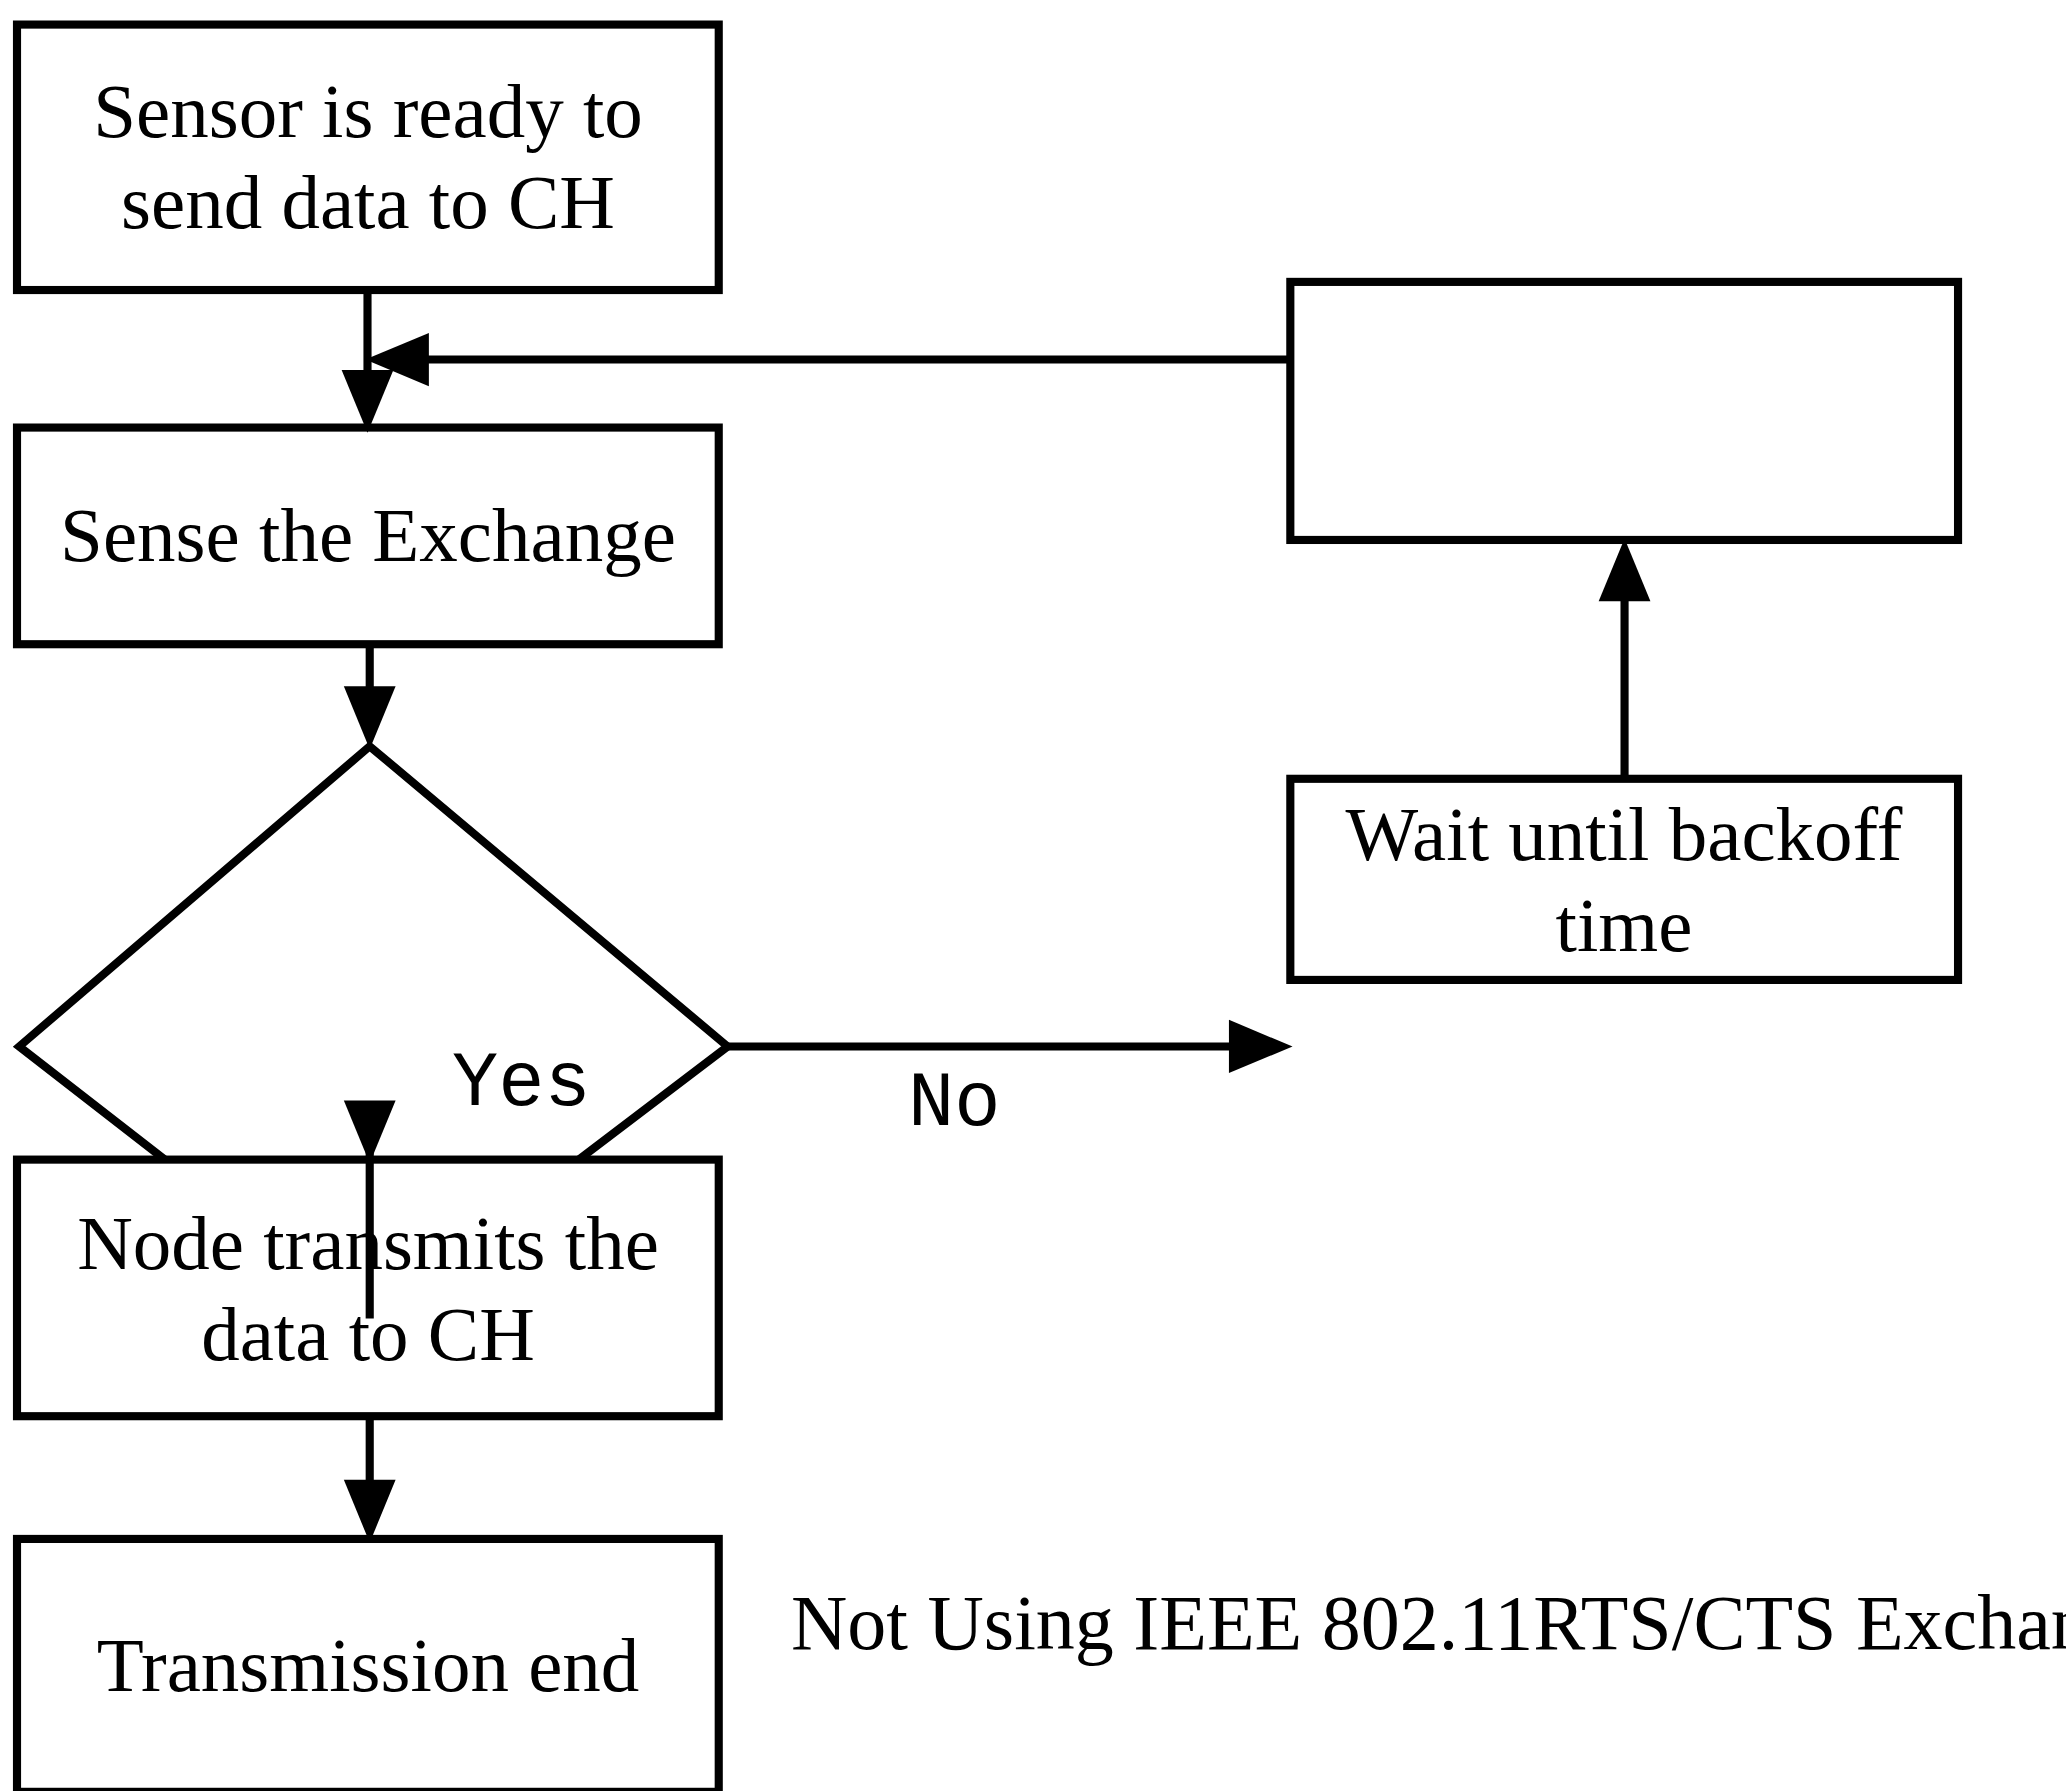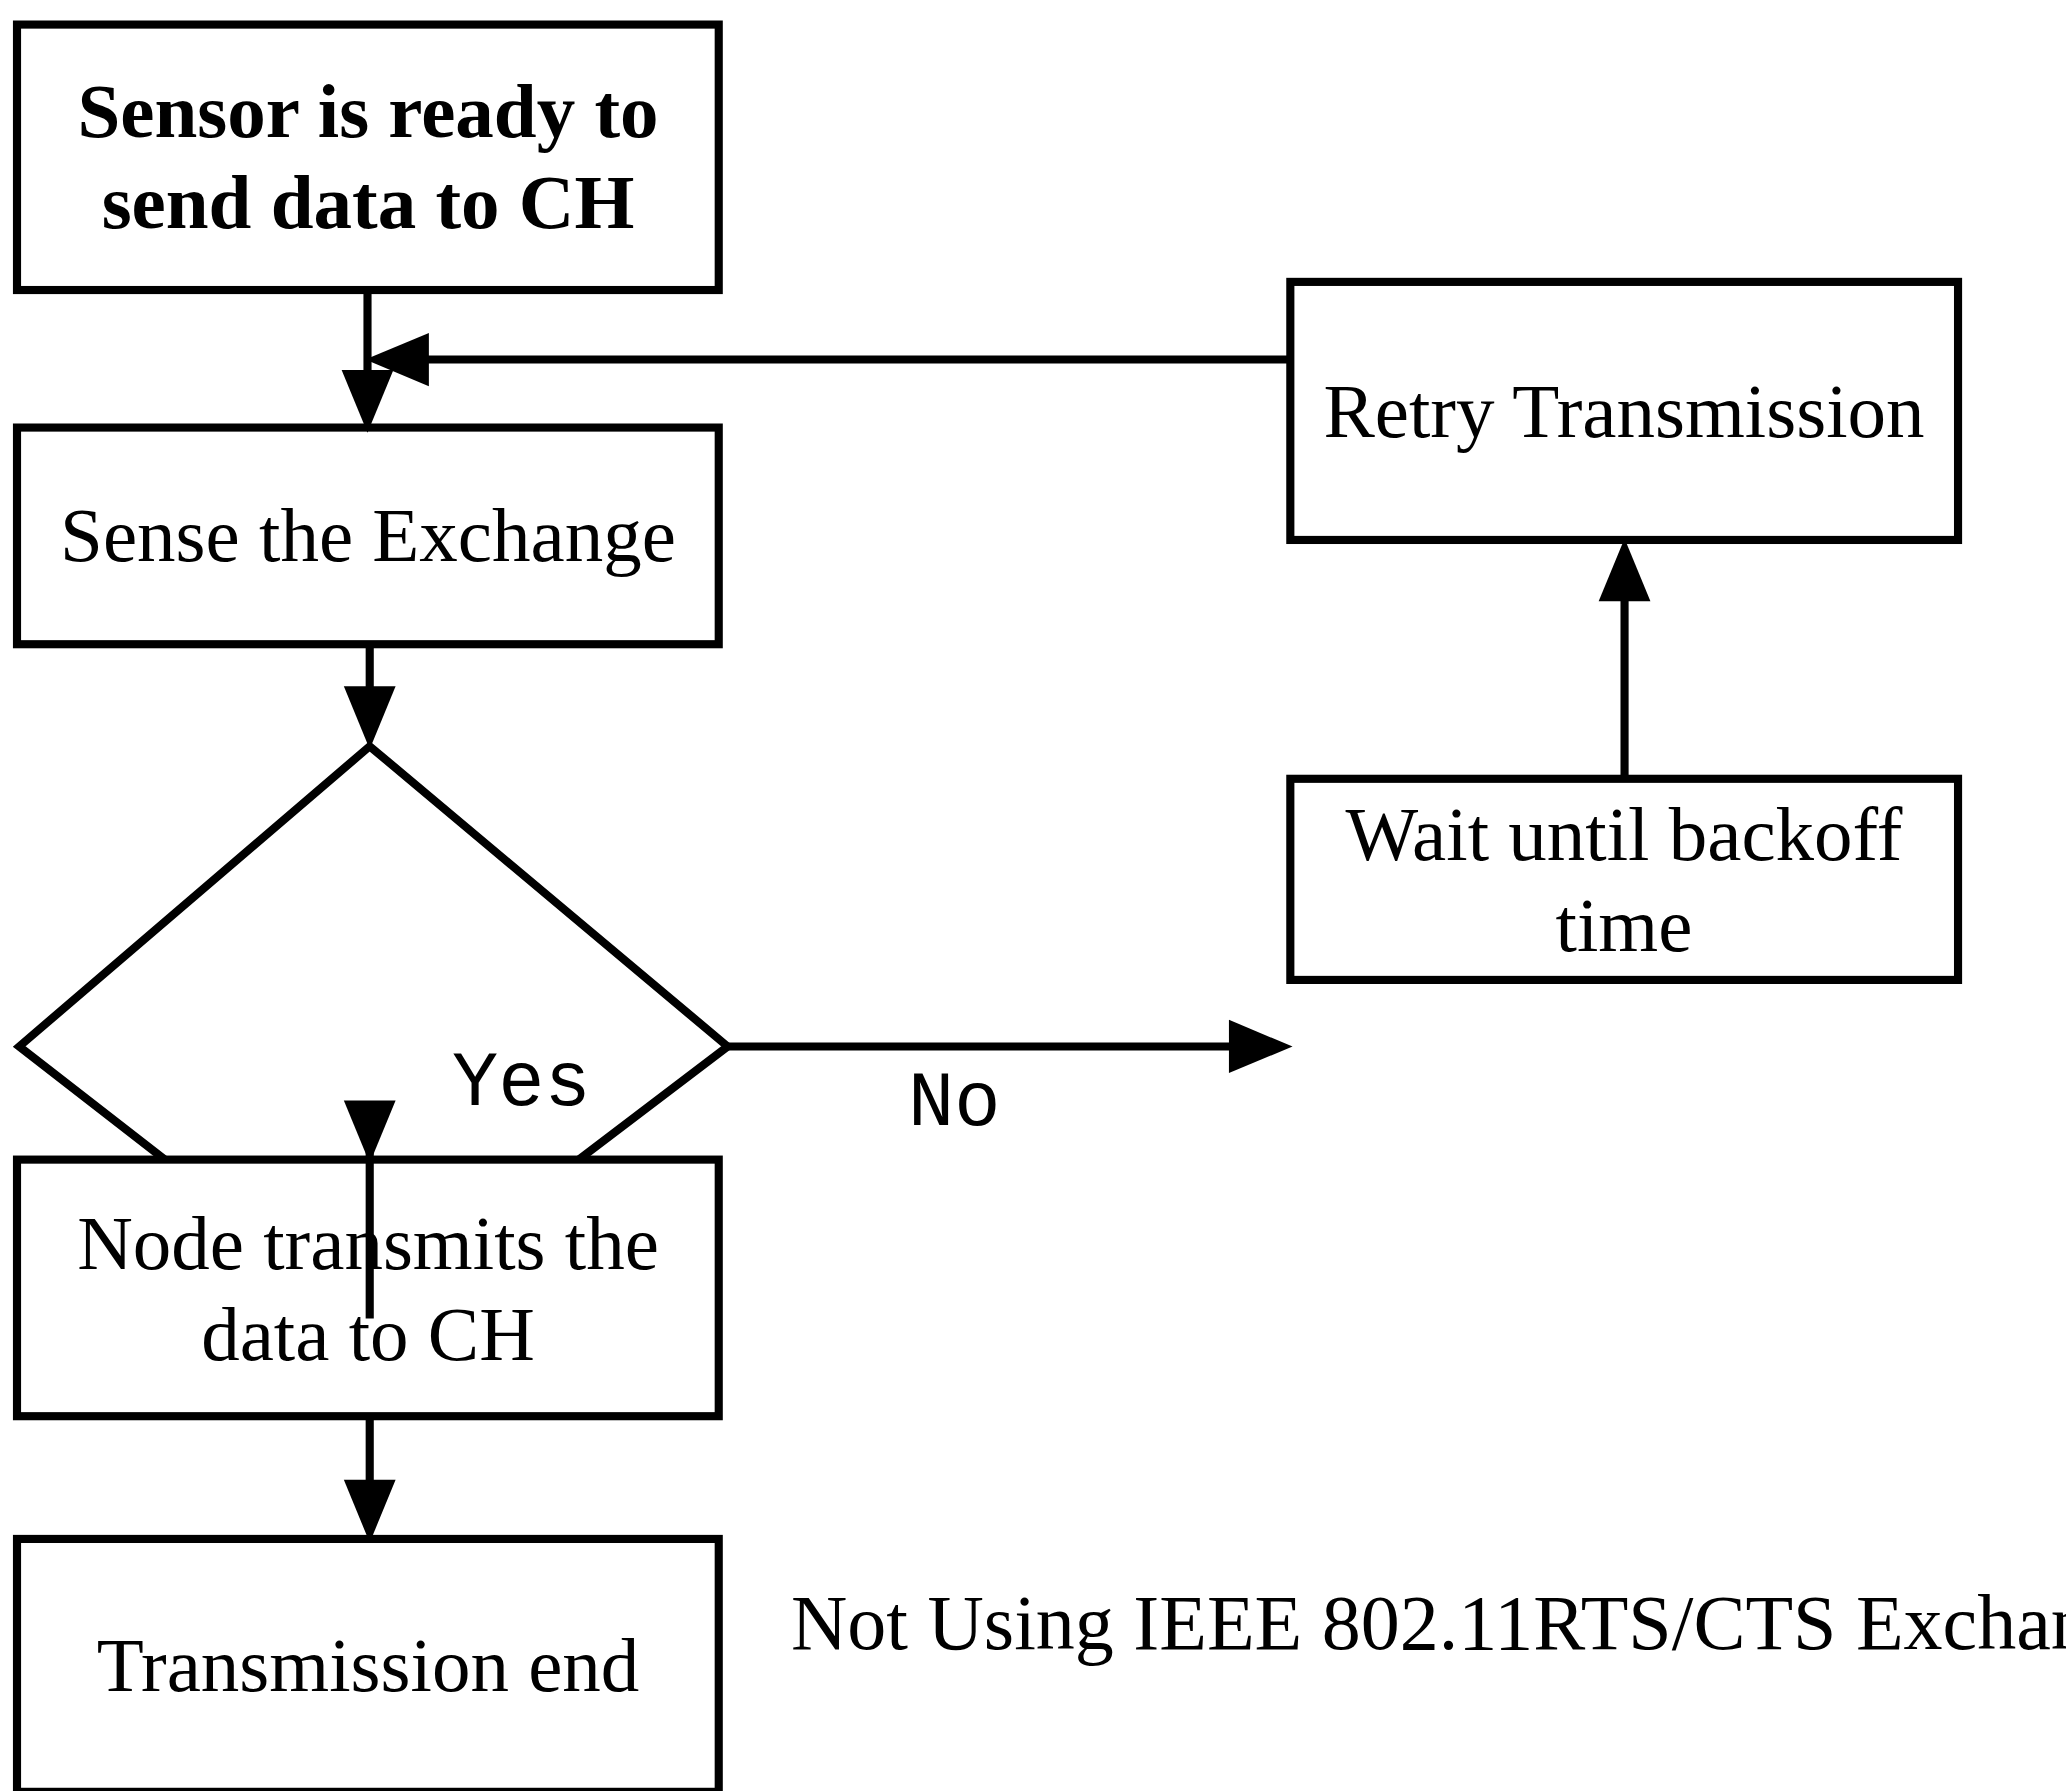--- a/index.html
+++ b/index.html
@@ -114,32 +114,31 @@
       <polygon class="arrowhead" points="500,1573 465,1488 535,1488"></polygon>
     </g>
 
     <g>
       <line class="conn" x1="500" y1="1915" x2="500" y2="2045"></line>
       <polygon class="arrowhead" points="500,2086 465,2001 535,2001"></polygon>
     </g>
 
   </svg>
 
-  <div class="node-label" style="left:17px; top:35px; width:702px; height:243px; display:flex; align-items:center; justify-content:center;font-weight:bold;">Sensor is ready to
+  <div class="node-label" style="left:17px; top:35px; width:702px; height:243px; display:flex; align-items:center; justify-content:center;">Sensor is ready to
 send data to CH</div>
 
   <div class="node-label" style="left:17px; top:427px; width:702px; height:217px; display:flex; align-items:center; justify-content:center;">Sense the Exchange</div>
 
 
   <div class="node-label" style="left:17px; top:1539px; width:702px; height:253px; display:flex; align-items:center; justify-content:center;">Transmission end</div>
 
   <div class="node-label" style="left:17px; top:1160px; width:702px; height:257px; display:flex; align-items:center; justify-content:center;">Node transmits the
 data to CH</div>
 
-  <div class="node-label" style="left:1290px; top:282px; width:668px; height:258px; display:flex; align-items:center; justify-content:center;">Retry Transmission</div>
 
   <div class="node-label" style="left:1290px; top:779px; width:668px; height:201px; display:flex; align-items:center; justify-content:center;">Wait until backoff
 time</div>
 
   <div class="edge-label" style="left:908px; top:1063px;">No</div>
 
   <div class="edge-label" style="left:452px; top:1043px;">Yes</div>
 
   <div class="caption" style="left:791px; top:1580px;">Not Using IEEE 802.11RTS/CTS Exchange</div>
 

